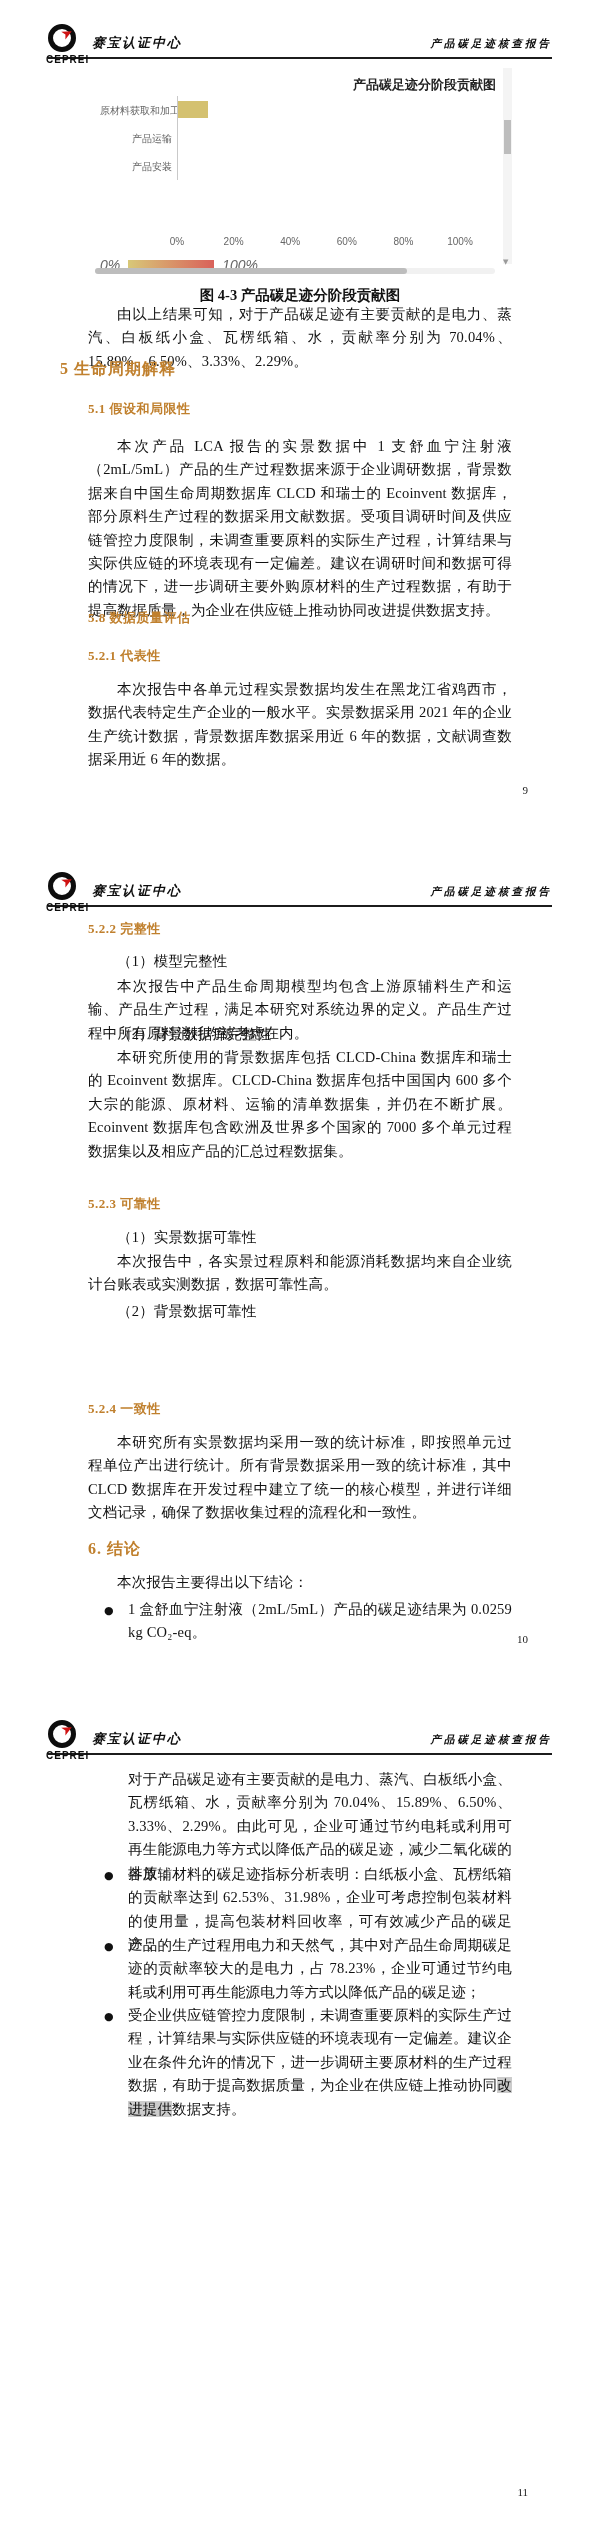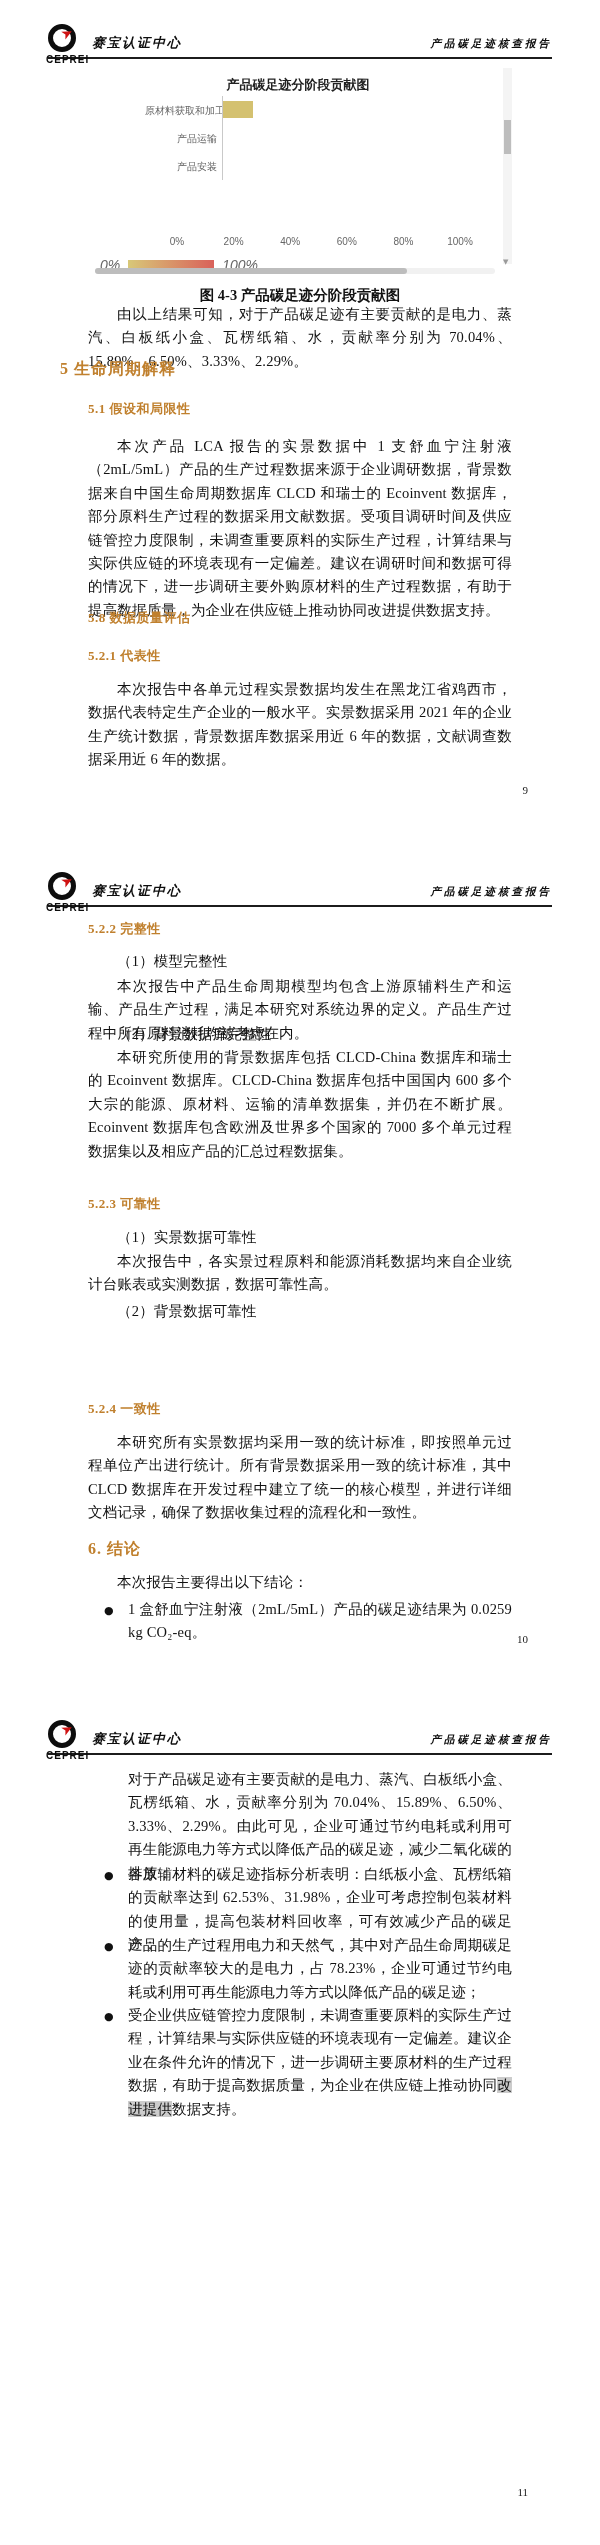--- a/index.html
+++ b/index.html
@@ -24,23 +24,23 @@
   .h2 { position:absolute; left:88px; font-size:13px; font-weight:bold; color:var(--accent); letter-spacing:0.5px; }
   .caption { position:absolute; left:88px; width:424px; text-align:center; font-size:14.5px; font-weight:bold; }
   .pagenum { position:absolute; right:72px; font-size:11px; color:#222; }
   .cont-blk { left:128px; width:384px; }
   .li { position:absolute; left:128px; width:384px; font-size:14.5px; line-height:23.4px; text-align:justify; letter-spacing:0.2px; }
   .li .marker { position:absolute; left:-24px; top:1px; font-size:11px; font-family:"DejaVu Sans",sans-serif; }
   .hl { background:var(--hl); }
 
   
   .chart-wrap { position:absolute; left:100px; top:64px; width:412px; height:214px; background:#fff; font-family:"Liberation Sans","DejaVu Sans",sans-serif; }
-  .chart-title { position:absolute; left:0; top:12px; width:396px; text-align:center; font-size:13px; font-weight:bold; color:#222; }
+  .chart-title { position:absolute; left:0; top:12px; width:396px; text-align:right; font-size:13px; font-weight:bold; color:#222; }
   .chart-plot { position:absolute; left:0; top:32px; width:396px; }
-  .chart-row { position:relative; height:28px;margin-left:45px; }
+  .chart-row { position:relative; height:28px; }
   .chart-label { position:absolute; left:0; top:8px; width:72px; text-align:right; font-size:10px; color:#666; white-space:nowrap; }
   .chart-track { position:absolute; left:77px; top:0; width:283px; height:28px; border-left:1px solid #c9c9c9; }
   .chart-bar { position:absolute; left:0; top:5px; height:17px; }
   .chart-axis { position:absolute; left:77px; top:172px; width:283px; height:14px; }
   .chart-tick { position:absolute; top:0; transform:translateX(-50%); font-size:10px; color:#666; }
   .chart-legend { position:absolute; left:0; top:192px; width:396px; text-align:left; font-size:14px; color:#666;font-style:italic; }
   .chart-legend .grad { display:inline-block; vertical-align:middle; width:86px; height:11px; margin:0 8px; }
   .chart-legend .lg-lab { display:inline-block; vertical-align:middle; }
   .vscroll { position:absolute; right:0; top:4px; width:9px; height:196px; background:#f4f4f4; }
   .vscroll .thumb { position:absolute; left:1px; top:52px; width:7px; height:34px; background:var(--sbthumb); }

